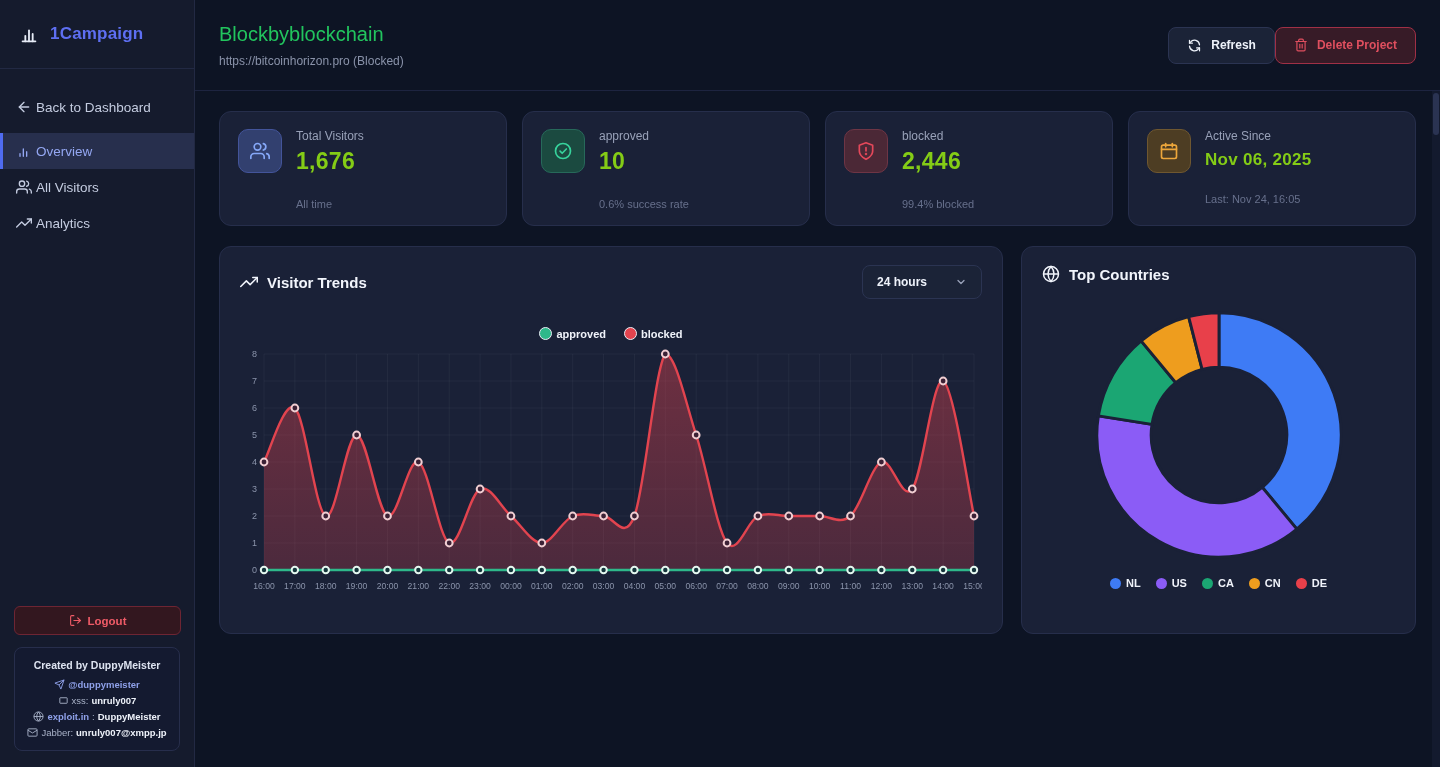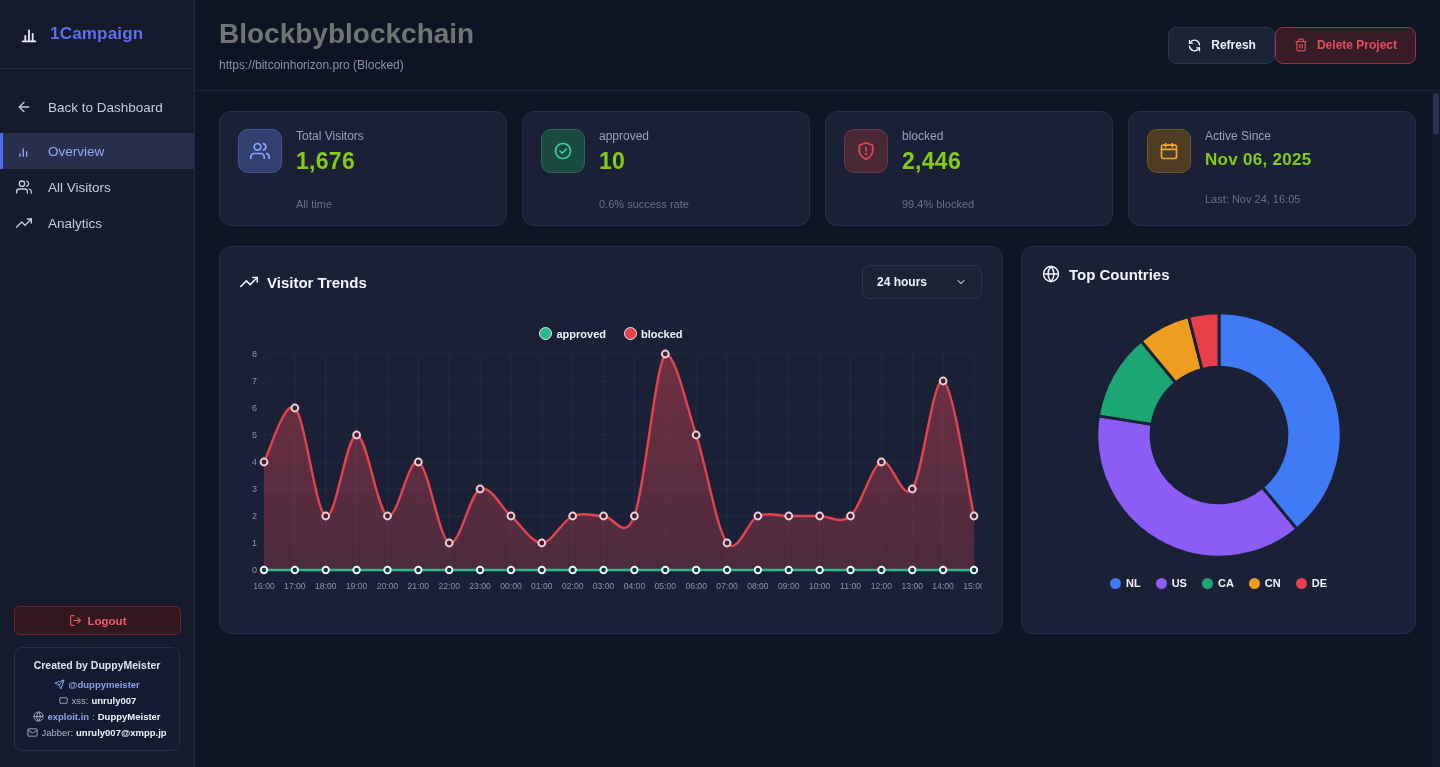--- a/index.html
+++ b/index.html
@@ -15,21 +15,21 @@
   
   .sidebar {
     width:195px; flex-shrink:0; height:767px;
     background:#151b2d; border-right:1px solid #222943;
     display:flex; flex-direction:column;
   }
   .logo-row { display:flex; align-items:center; gap:10px; padding:23px 18px; border-bottom:1px solid #222943; }
   .logo-text { color:#5e6ff2; font-size:17px; font-weight:bold; letter-spacing:.2px; }
   .nav { padding-top:20px; display:flex; flex-direction:column; }
   .nav-item {
-    display:flex; align-items:center; gap:16px;
+    display:flex; align-items:center; gap:4px;
     padding:10px 16px; font-size:13.5px; color:#c4cce0; cursor:pointer;
   }
   .nav-item.back { margin-bottom:8px; }
   .nav-item.active {
     background:#272f4d; border-left:3px solid #4f6bf0; padding-left:13px; color:#94a7f2;
   }
   .sidebar-bottom { margin-top:auto; }
   .logout-btn {
     width:167px; margin:0 14px 12px; padding:7px 0;
     background:#33171f; border:1px solid #6e2533; border-radius:6px;
@@ -46,21 +46,21 @@
   .credit-link { color:#8ea0e8; font-weight:600; }
   .credit-strong { color:#eef2fa; font-weight:bold; }
 
   
   .main { flex:1; display:flex; flex-direction:column; position:relative; }
   .page-header {
     height:91px; padding:0 24px; flex-shrink:0;
     display:flex; align-items:center; justify-content:space-between;
     border-bottom:1px solid #1d2440;
   }
-  .page-title { font-size:28px; font-weight:bold; color:#737373; }
+  .page-title { font-size:20px; font-weight:normal; color:#22c55e; }
   .page-subtitle { font-size:12px; color:#8a93aa; margin-top:8px; }
   .header-btns { display:flex; gap:0; }
   .btn {
     display:flex; align-items:center; gap:9px; padding:10px 18px;
     border-radius:8px; font-size:12px; font-weight:600; cursor:pointer;
   }
   .btn-refresh { background:#1b2337; border:1px solid #2b3452; color:#eef2fa; }
   .btn-delete  { background:#371b27; border:1px solid #a03046; color:#e04f5f; }
 
   .content { padding:20px 24px; }

